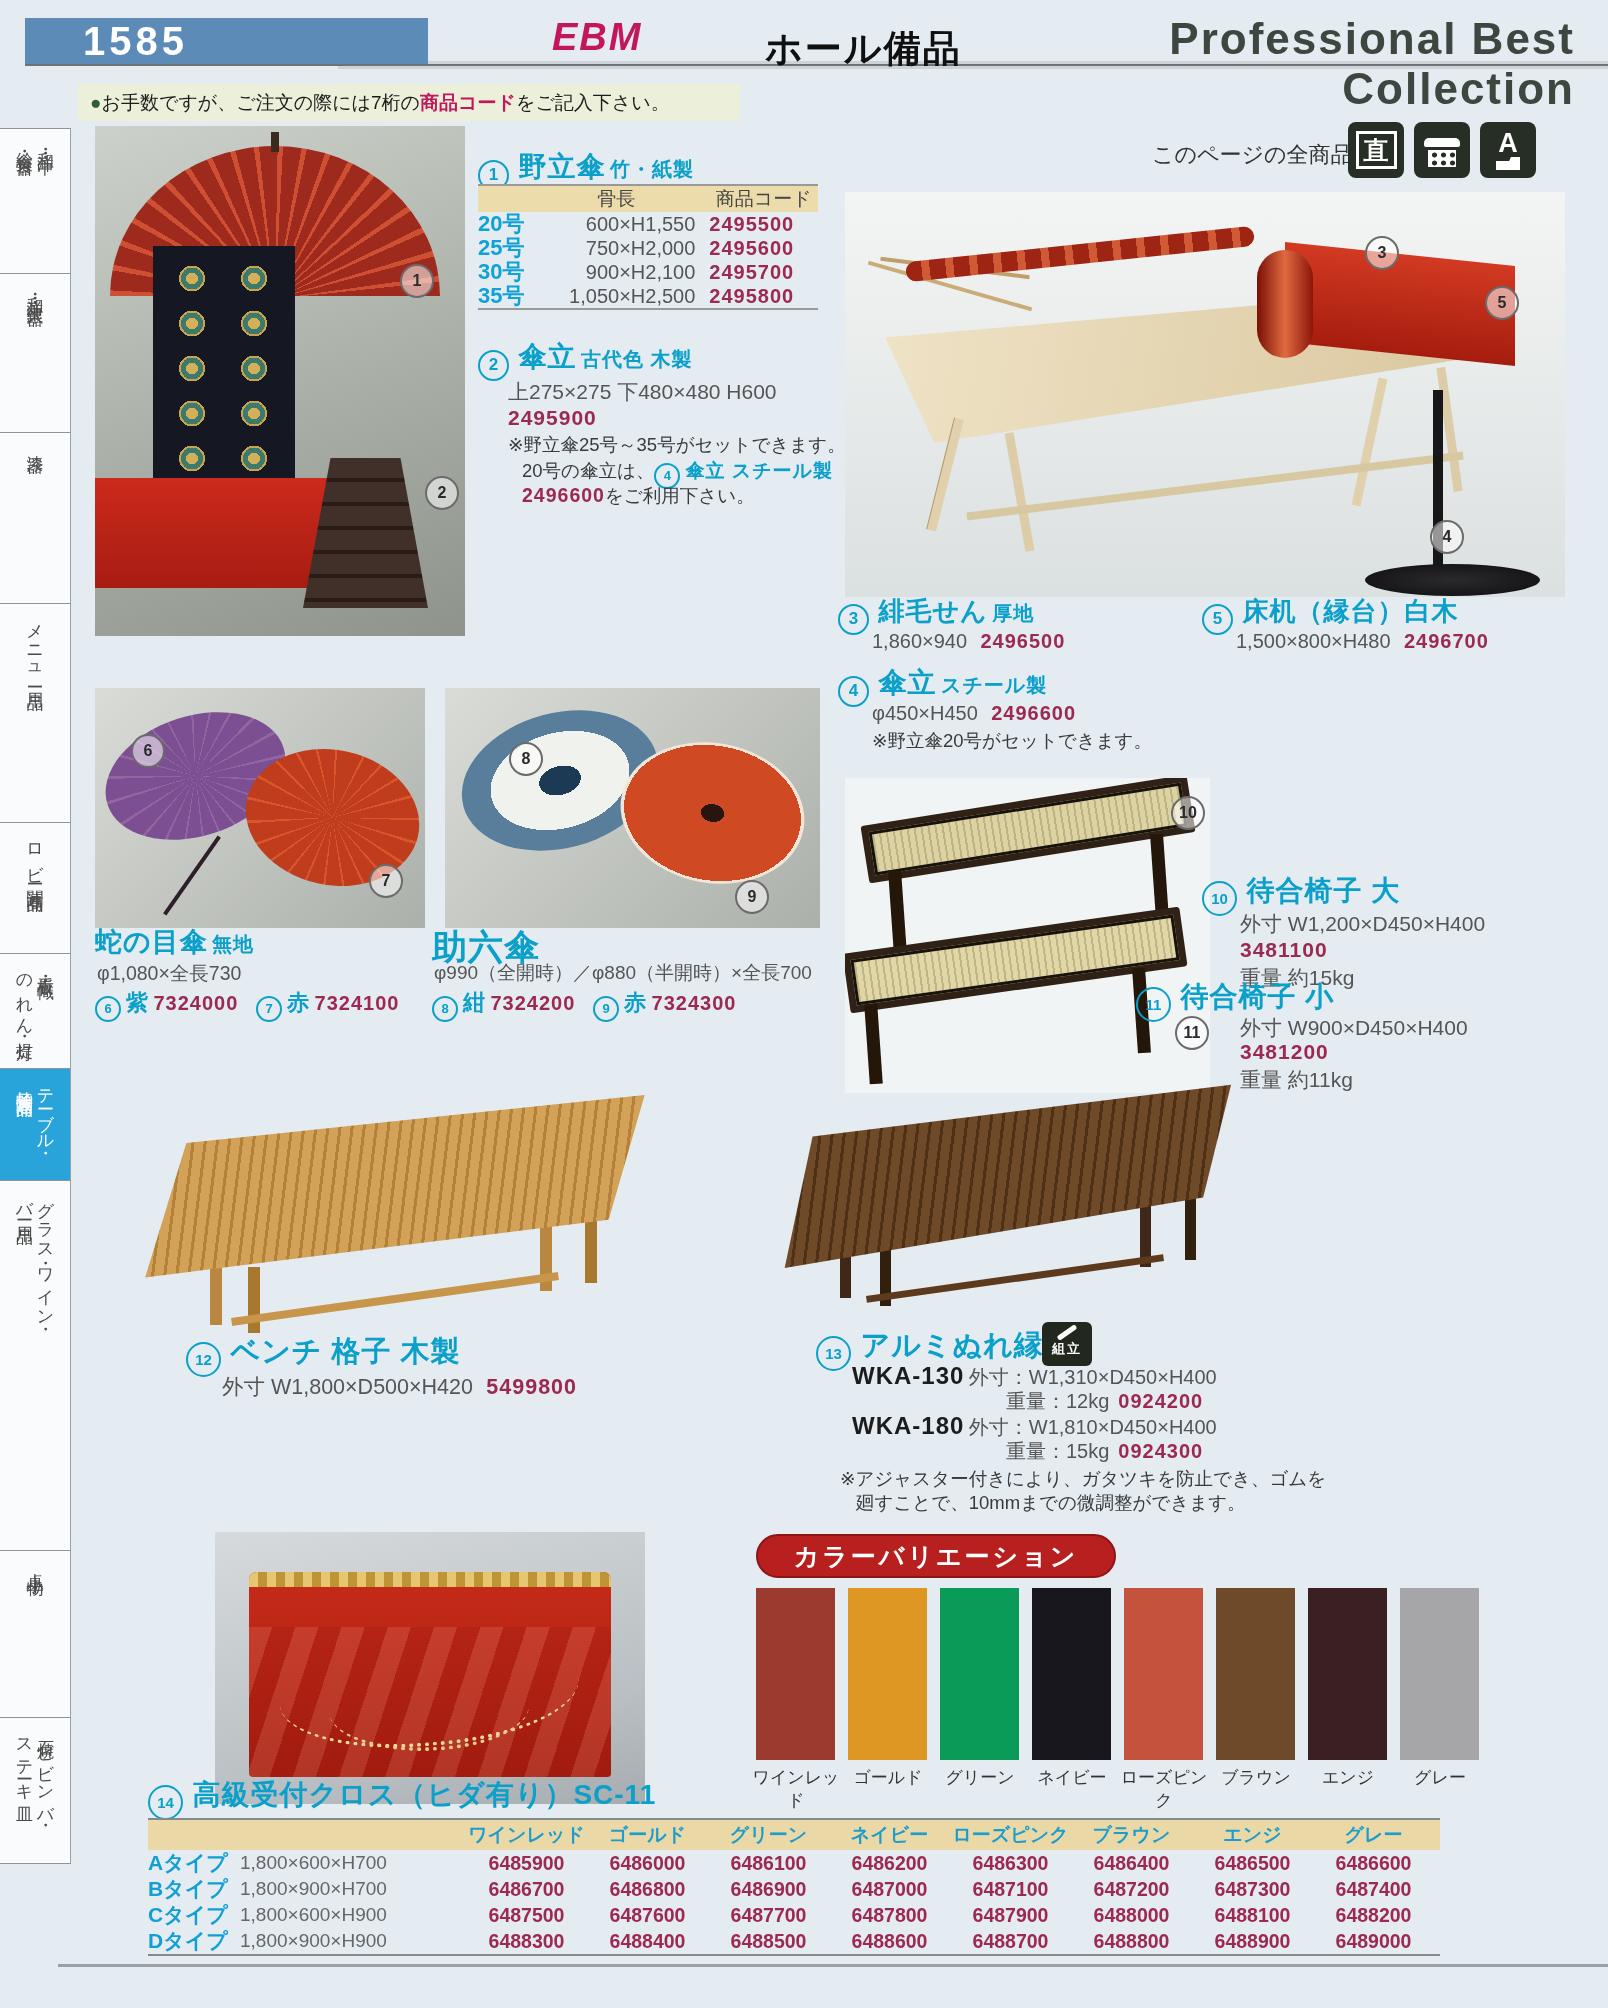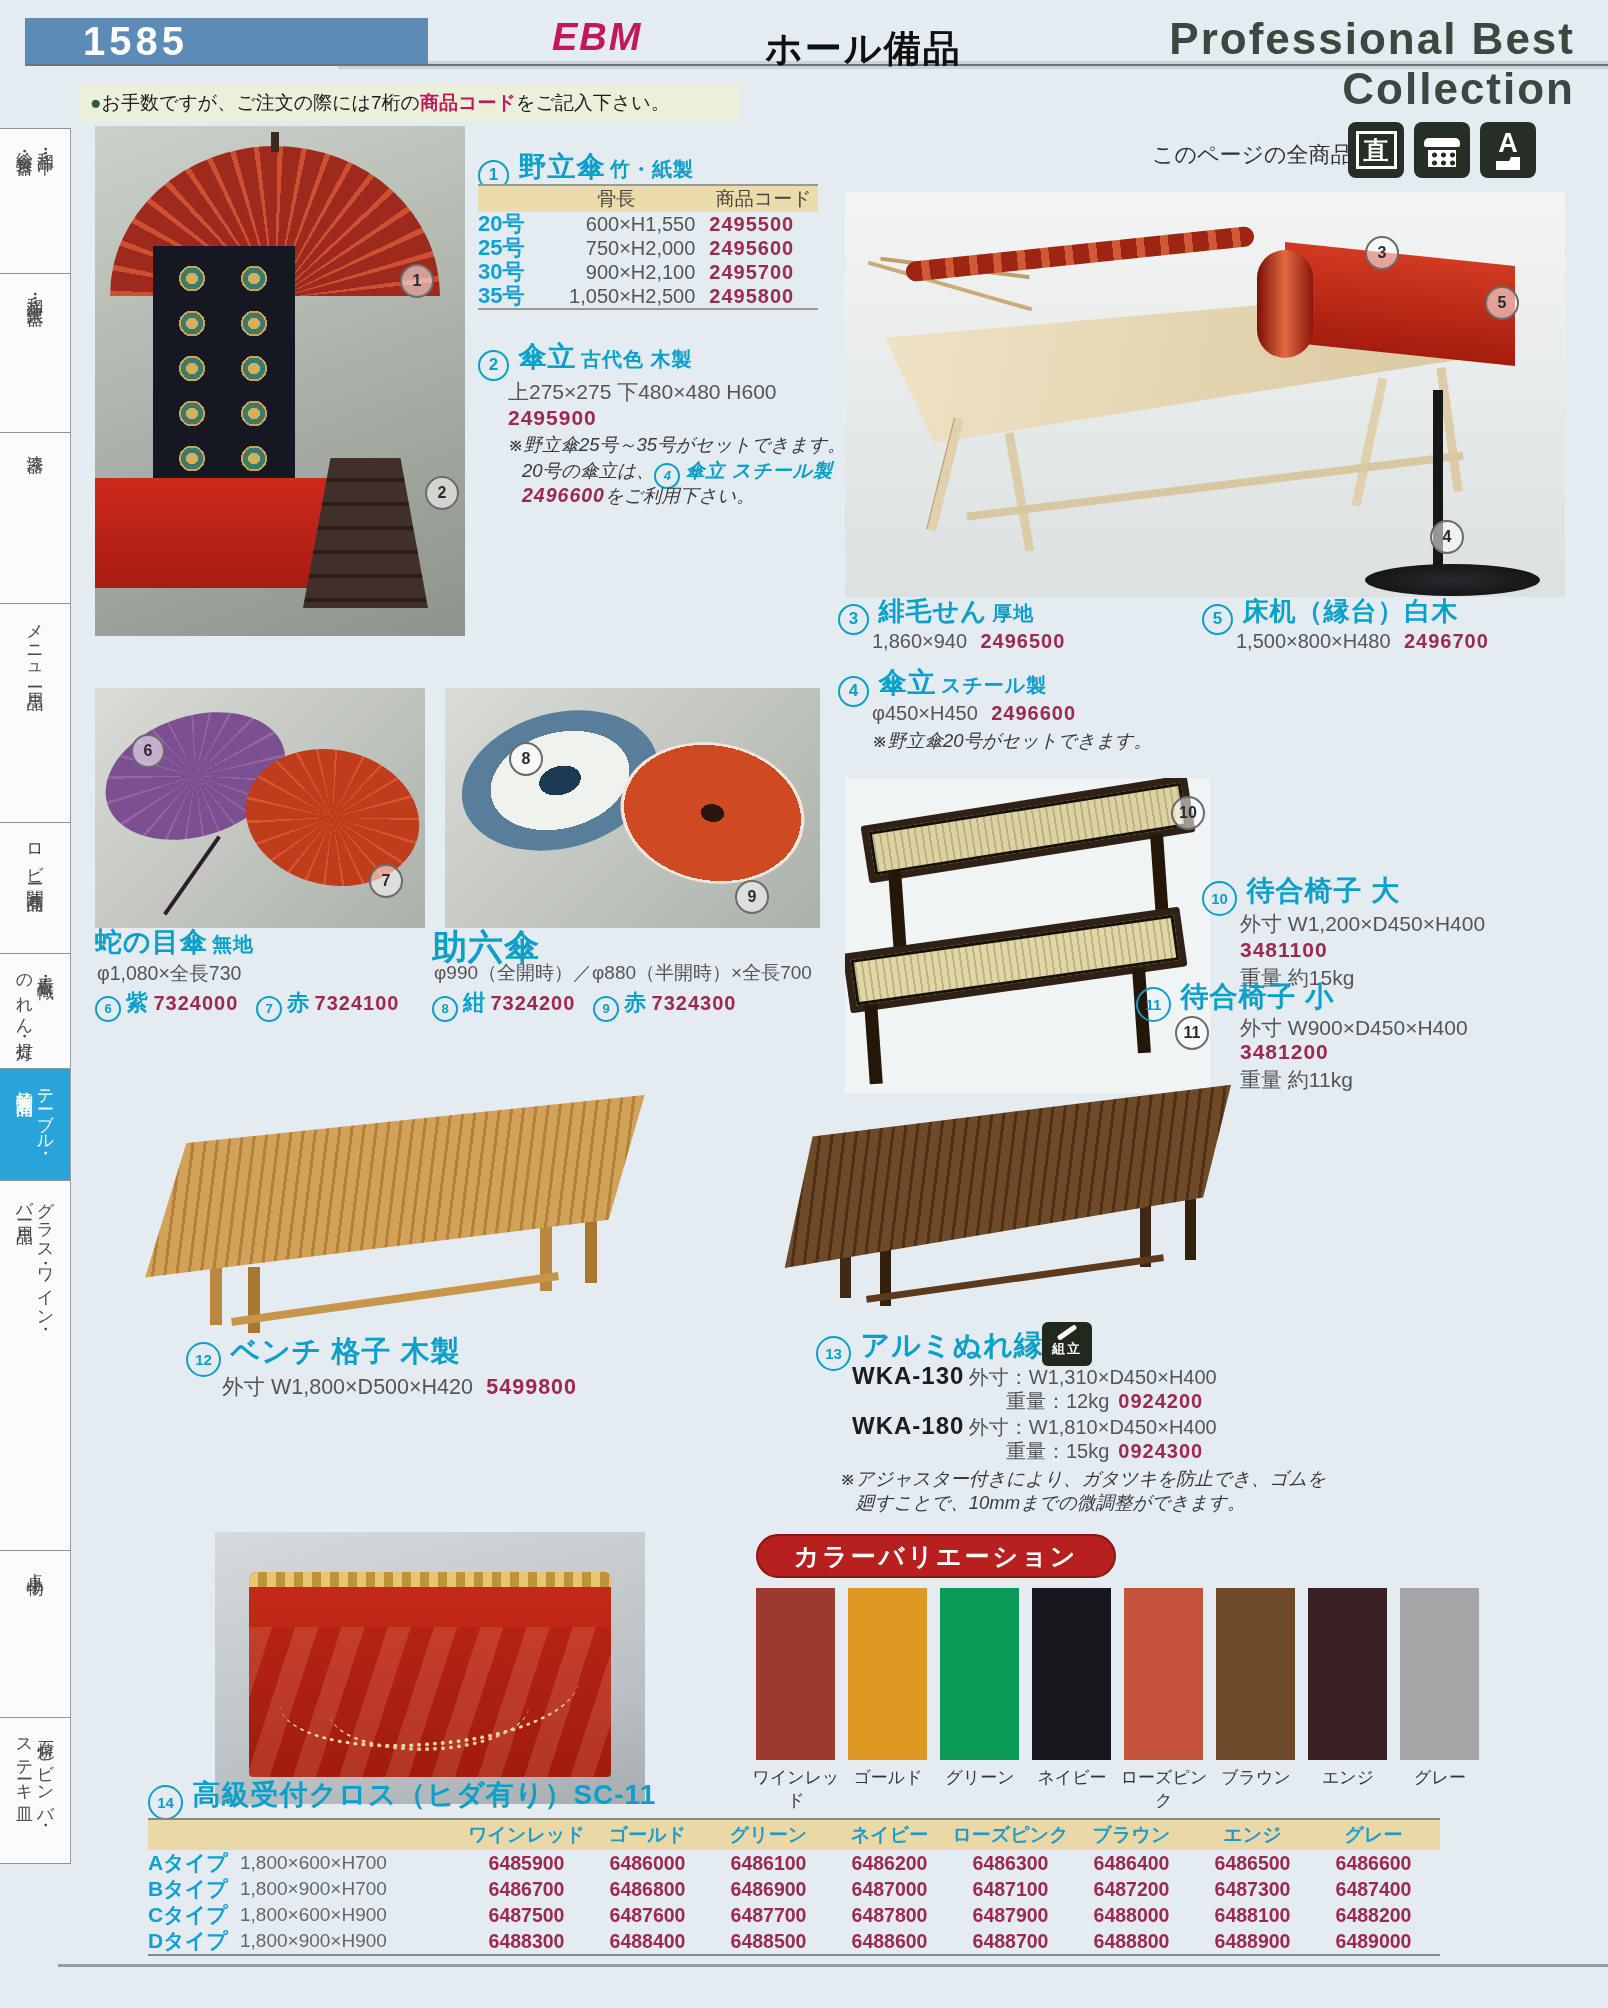--- a/index.html
+++ b/index.html
@@ -45,21 +45,21 @@
   
   .cnum{display:inline-flex;align-items:center;justify-content:center;width:27px;height:27px;
         border:2px solid #0aa0ca;border-radius:50%;color:#0aa0ca;font-weight:bold;font-size:17px;
         margin-right:5px;vertical-align:-4px;background:transparent;flex:none;}
   .cnum.w{width:31px;height:31px;font-size:15px;}
   .cnum.s{width:22px;height:22px;font-size:13px;border-width:2px;vertical-align:-3px;}
   .ptitle{color:#0aa0ca;font-weight:bold;font-size:28px;letter-spacing:1px;}
   .psub{color:#0aa0ca;font-weight:bold;font-size:20px;letter-spacing:1px;}
   .dim{color:#555;font-size:20px;}
   .code{color:#9c2950;font-weight:bold;font-size:20px;letter-spacing:1px;}
-  .note{color:#3a3a3a;font-size:18.5px;font-style:italic;}
+  .note{color:#3a3a3a;font-size:18.5px;}
   .sizename{color:#0fa2d6;font-weight:bold;font-size:22px;}
   .modelname{color:#1c1c1c;font-weight:bold;font-size:24px;letter-spacing:1px;}
 
   
   .t1{width:340px;font-size:20px;}
   .t1 .hd{display:flex;background:#ecdcab;height:26px;line-height:26px;border-top:2px solid #999;
           color:#444;font-size:19px;}
   .t1 .r{display:flex;height:24px;line-height:24px;align-items:center;}
   .t1 .c-size{width:60px;}
   .t1 .c-dim{width:160px;text-align:right;}

